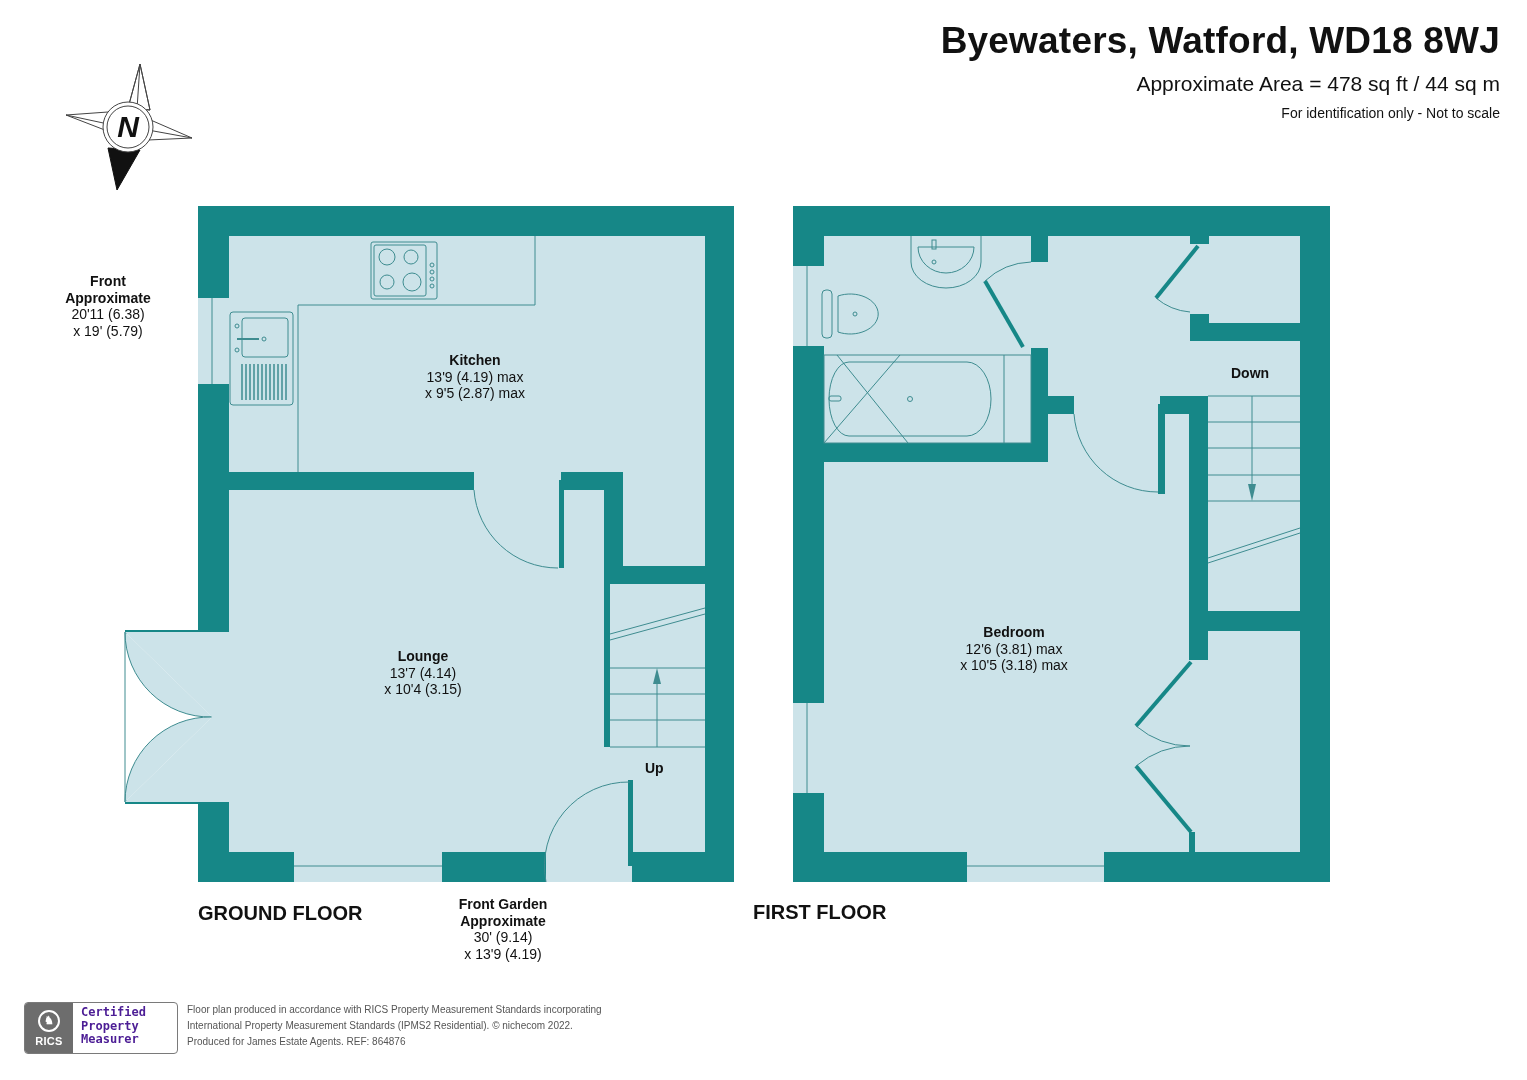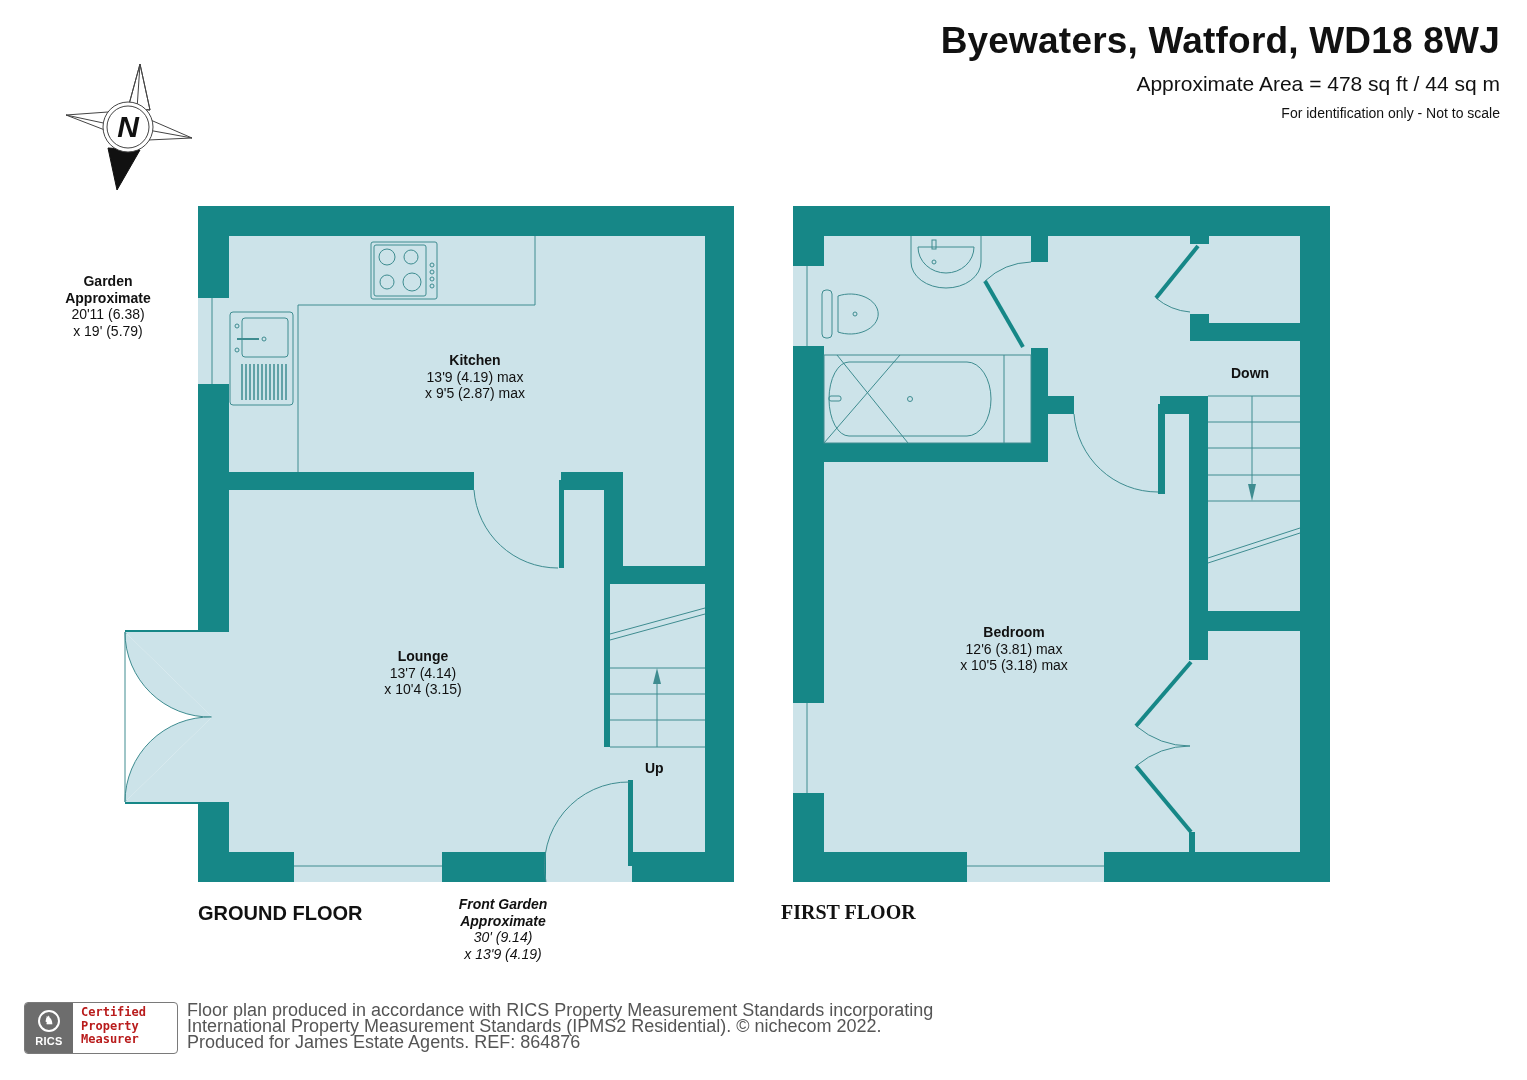--- a/index.html
+++ b/index.html
@@ -10,22 +10,22 @@
   .disclaimer { right: 27px; top: 105px; font-size: 14px; white-space: nowrap; margin-left: 20px; }
   .plan-svg { left: 0; top: 0; }
   .label { font-size: 14px; text-align: center; line-height: 16.5px; white-space: nowrap; }
   .label .name { font-weight: bold; }
   .floor-label { font-size: 20px; font-weight: bold; white-space: nowrap; }
   .stair-label { font-size: 14px; font-weight: bold; white-space: nowrap; }
   .footer-badge { left: 24px; top: 1002px; width: 152px; height: 50px; border: 1.5px solid #7a7a7a; border-radius: 4px; display: flex; overflow: hidden; background: #fff; }
   .rics-block { width: 48px; height: 100%; background: #6d6d6d; color: #fff; display: flex; flex-direction: column; align-items: center; justify-content: center; }
   .rics-emblem { width: 22px; height: 22px; border-radius: 50%; border: 2px solid #fff; box-sizing: border-box; margin-bottom: 3px; font-size: 11px; display: flex; align-items: center; justify-content: center; font-weight: bold; }
   .rics-text { font-size: 11px; font-weight: bold; letter-spacing: 0.3px; }
-  .cert-text { padding: 3px 0 0 8px; font-family: "DejaVu Sans Mono", monospace; font-size: 12px; font-weight: bold; line-height: 13.5px; color: #b91c1c; }
-  .footer-text { left: 187px; top: 1002px; font-size: 18px; line-height: 16px; color: #555; white-space: nowrap; }
+  .cert-text { padding: 3px 0 0 8px; font-family: "DejaVu Sans Mono", monospace; font-size: 12px; font-weight: bold; line-height: 13.5px; color: #4c1d95; }
+  .footer-text { left: 187px; top: 1002px; font-size: 10px; line-height: 16px; color: #555; white-space: nowrap; }
 </style>
 </head>
 <body>
 
 <div class="abs title">Byewaters, Watford, WD18 8WJ</div>
 <div class="abs area">Approximate Area = 478 sq ft / 44 sq m</div>
 <div class="abs disclaimer">For identification only - Not to scale</div>
 
 <svg class="abs plan-svg" width="1527" height="1080" viewBox="0 0 1527 1080">
 
@@ -218,21 +218,21 @@
       <line x1="1208" y1="501" x2="1300" y2="501"></line>
       <line x1="1208" y1="558" x2="1300" y2="528"></line>
       <line x1="1208" y1="563" x2="1300" y2="533"></line>
       <line x1="1252" y1="396" x2="1252" y2="486"></line>
     </g>
     <polygon points="1252,501 1248,484 1256,484" fill="#3E8C90"></polygon>
   </g>
 </svg>
 
 <div class="abs label" style="left:40px; top:273px; width:136px;">
-  <div class="name">Garden</div>
+  <div class="name">Front</div>
   <div class="name">Approximate</div>
   <div>20'11 (6.38)</div>
   <div>x 19' (5.79)</div>
 </div>
 
 <div class="abs label" style="left:395px; top:352px; width:160px;">
   <div class="name">Kitchen</div>
   <div>13'9 (4.19) max</div>
   <div>x 9'5 (2.87) max</div>
 </div>
@@ -240,36 +240,36 @@
 <div class="abs label" style="left:343px; top:648px; width:160px;">
   <div class="name">Lounge</div>
   <div>13'7 (4.14)</div>
   <div>x 10'4 (3.15)</div>
 </div>
 
 <div class="abs stair-label" style="left:645px; top:760px;">Up</div>
 
 <div class="abs floor-label" style="left:198px; top:902px;">GROUND FLOOR</div>
 
-<div class="abs label" style="left:423px; top:896px; width:160px;font-style:italic;">
+<div class="abs label" style="left:423px; top:896px; width:160px;">
   <div class="name">Front Garden</div>
   <div class="name">Approximate</div>
   <div>30' (9.14)</div>
   <div>x 13'9 (4.19)</div>
 </div>
 
 <div class="abs label" style="left:934px; top:624px; width:160px;">
   <div class="name">Bedroom</div>
   <div>12'6 (3.81) max</div>
   <div>x 10'5 (3.18) max</div>
 </div>
 
 <div class="abs stair-label" style="left:1231px; top:365px;">Down</div>
 
-<div class="abs floor-label" style="left:781px; top:901px;font-family:Liberation Serif, serif;">FIRST FLOOR</div>
+<div class="abs floor-label" style="left:753px; top:901px;">FIRST FLOOR</div>
 
 <div class="abs footer-badge">
   <div class="rics-block">
     <div class="rics-emblem">♞</div>
     <div class="rics-text">RICS</div>
   </div>
   <div class="cert-text">
     <div>Certified</div>
     <div>Property</div>
     <div>Measurer</div>

